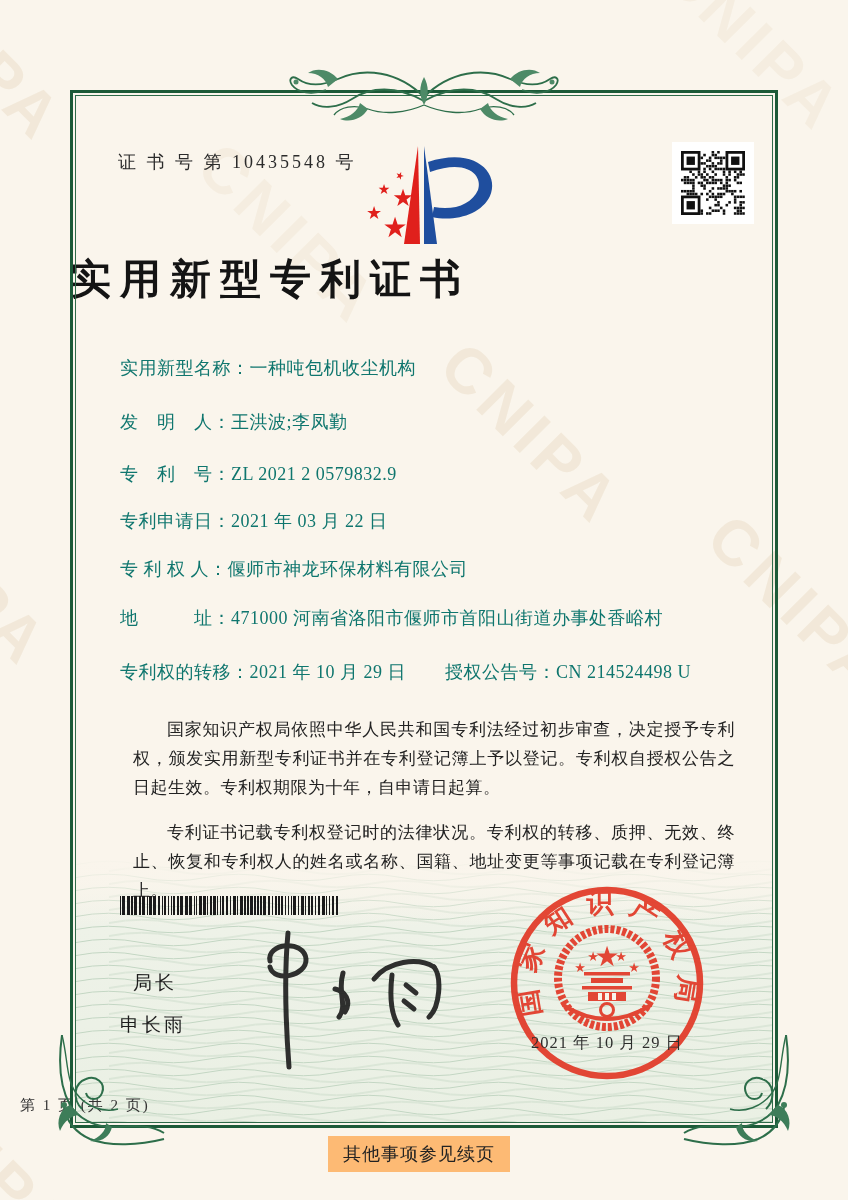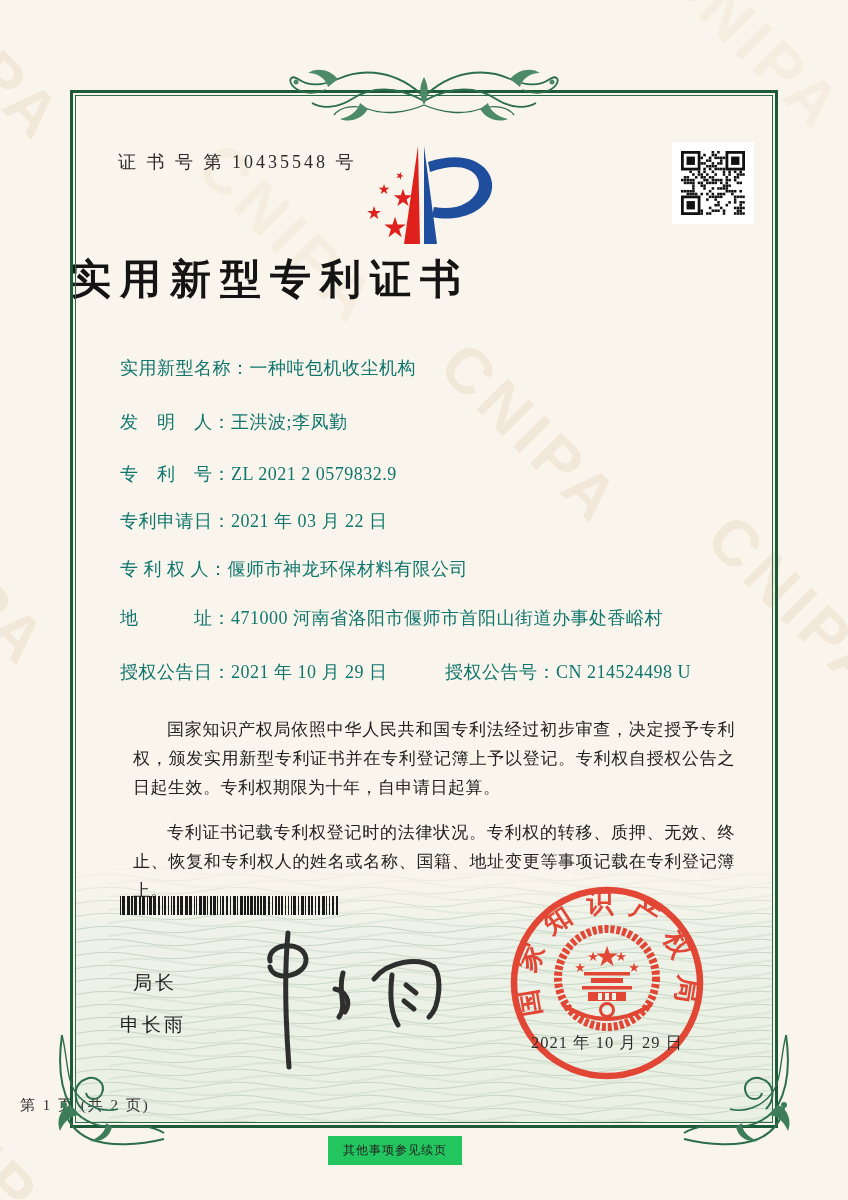--- a/index.html
+++ b/index.html
@@ -44,22 +44,22 @@
   .paras{position:absolute;left:118px;top:700px;width:632px;font-size:17px;line-height:1.72;
     text-align:justify;color:#222;}
   .paras p{margin:15px;text-indent:2em;letter-spacing:.5px;}
   .barcode{position:absolute;left:120px;top:896px;z-index:6;}
   .officer{position:absolute;left:120px;z-index:6;font-size:19px;letter-spacing:3px;color:#1d1d1d;}
   .officer.t1{top:970px;margin-left:13px;} .officer.t2{top:1012px;}
   .signature{position:absolute;left:248px;top:915px;z-index:6;}
   .seal{position:absolute;left:500px;top:880px;z-index:6;opacity:.93;}
   .page-info{position:absolute;left:20px;top:1096px;width:808px;text-align:left;
     font-size:15px;letter-spacing:2px;color:#333;z-index:6;}
-  .contbox{position:absolute;left:328px;top:1136px;background:#22c55e;padding:6px 15px;
-    font-size:12px;letter-spacing:1px;color:#222;z-index:6;}
+  .contbox{position:absolute;left:328px;top:1136px;background:#fdba74;padding:6px 15px;
+    font-size:18px;letter-spacing:1px;color:#222;z-index:6;}
   .orn{position:absolute;z-index:6;pointer-events:none;}
   .orn.top{left:278px;top:57px;}
   .orn.bl{left:52px;top:1035px;}
   .orn.br{left:681px;top:1035px;transform:scaleX(-1);}
 </style>
 </head>
 <body>
 
 <div class="page">
 
@@ -334,21 +334,21 @@
 
     <div class="title">实用新型专利证书</div>
 
     <div class="row" style="top:356px"><span>实用新型名称：</span><span>一种吨包机收尘机构</span></div>
     <div class="row" style="top:410px"><span>发　明　人：</span><span>王洪波;李凤勤</span></div>
     <div class="row" style="top:462px"><span>专　利　号：</span><span>ZL 2021 2 0579832.9</span></div>
     <div class="row" style="top:509px"><span>专利申请日：</span><span>2021 年 03 月 22 日</span></div>
     <div class="row" style="top:557px"><span>专 利 权 人：</span><span>偃师市神龙环保材料有限公司</span></div>
     <div class="row" style="top:606px"><span>地　　　址：</span><span>471000 河南省洛阳市偃师市首阳山街道办事处香峪村</span></div>
     <div class="row" style="top:660px">
-      <span>授权公告日：</span><span>2021 年 10 月 29 日</span>
+      <span>专利权的转移：</span><span>2021 年 10 月 29 日</span>
       <span class="grant2"><span>授权公告号：</span><span>CN 214524498 U</span></span>
     </div>
 
     <div class="paras">
       <p>国家知识产权局依照中华人民共和国专利法经过初步审查，决定授予专利权，颁发实用新型专利证书并在专利登记簿上予以登记。专利权自授权公告之日起生效。专利权期限为十年，自申请日起算。</p>
       <p>专利证书记载专利权登记时的法律状况。专利权的转移、质押、无效、终止、恢复和专利权人的姓名或名称、国籍、地址变更等事项记载在专利登记簿上。</p>
     </div>
 
     <svg class="barcode" id="bc-svg" width="224" height="19">
         <rect x="0" y="0" width="1" height="19" fill="#1a1a1a"></rect>

